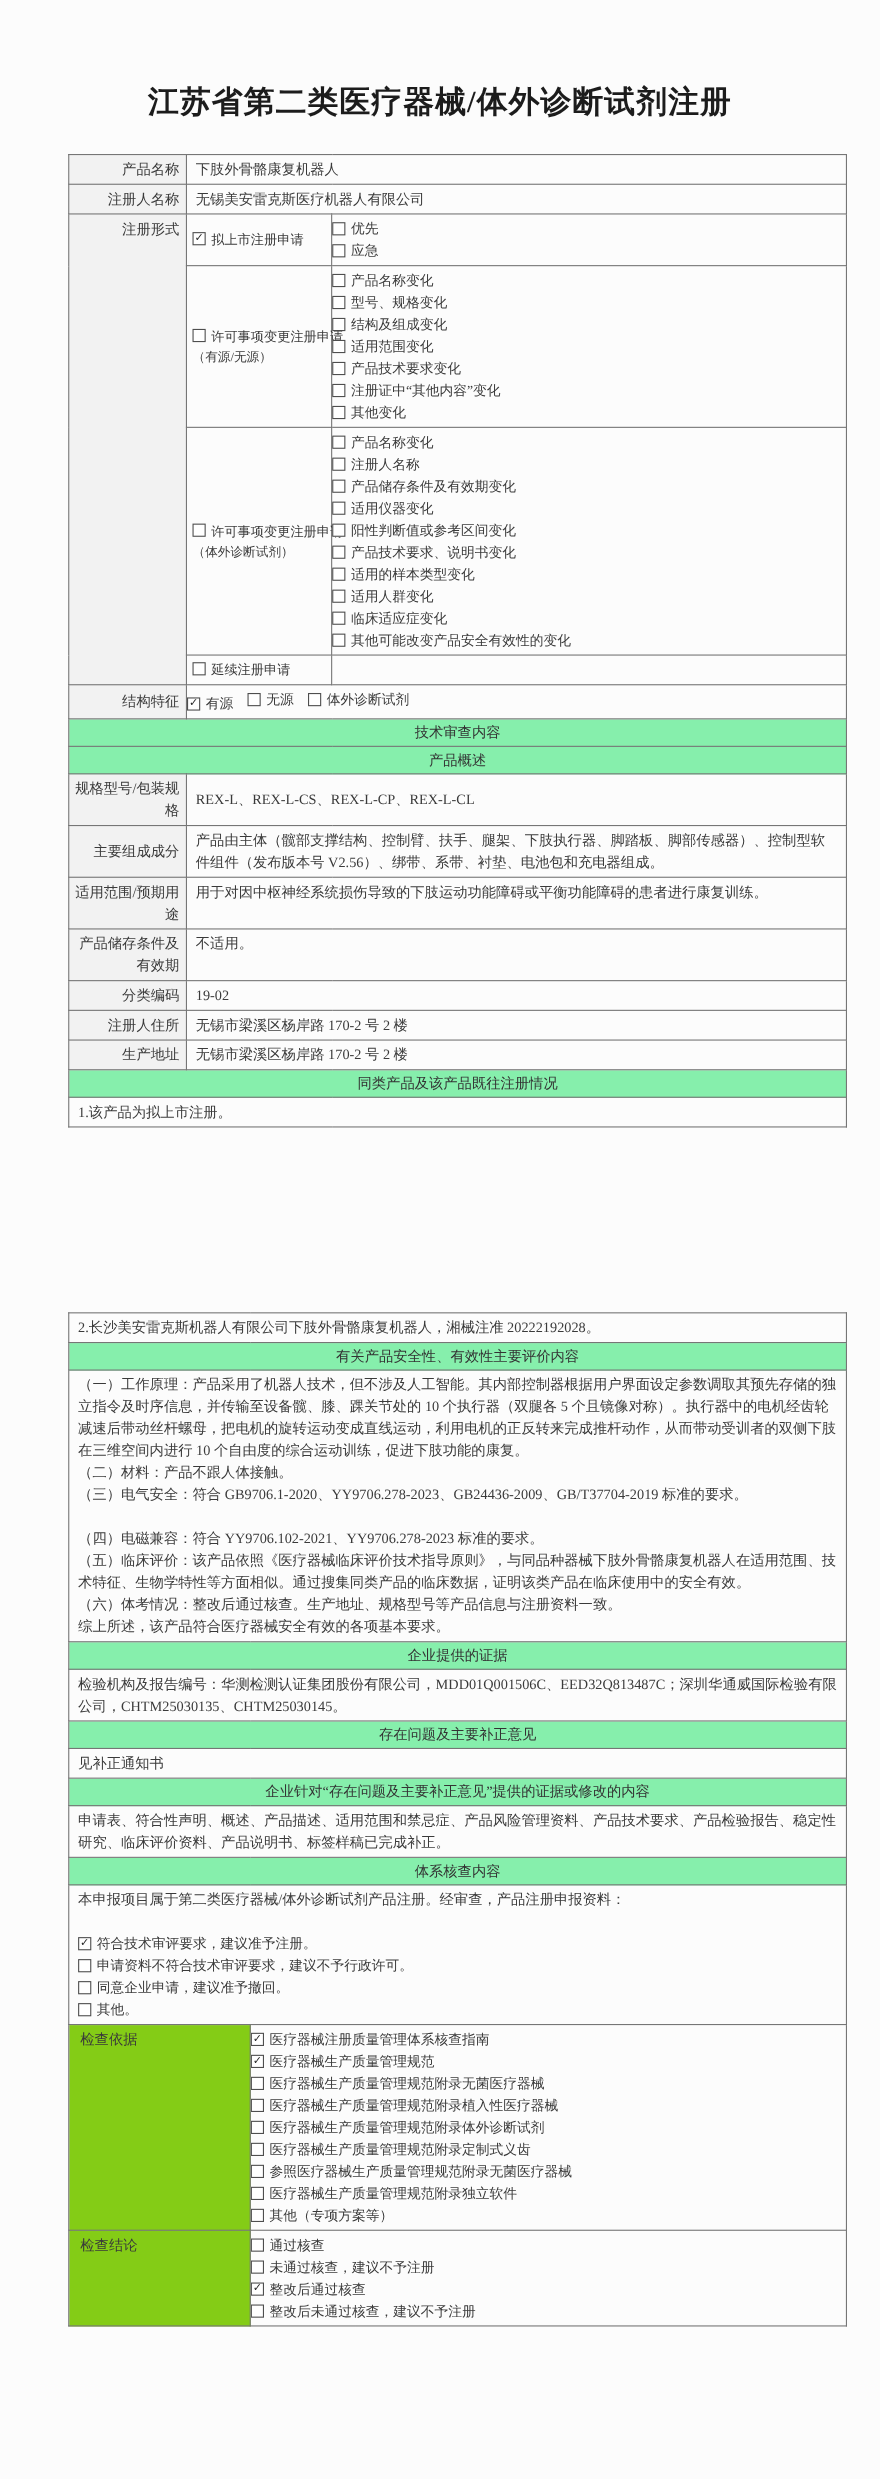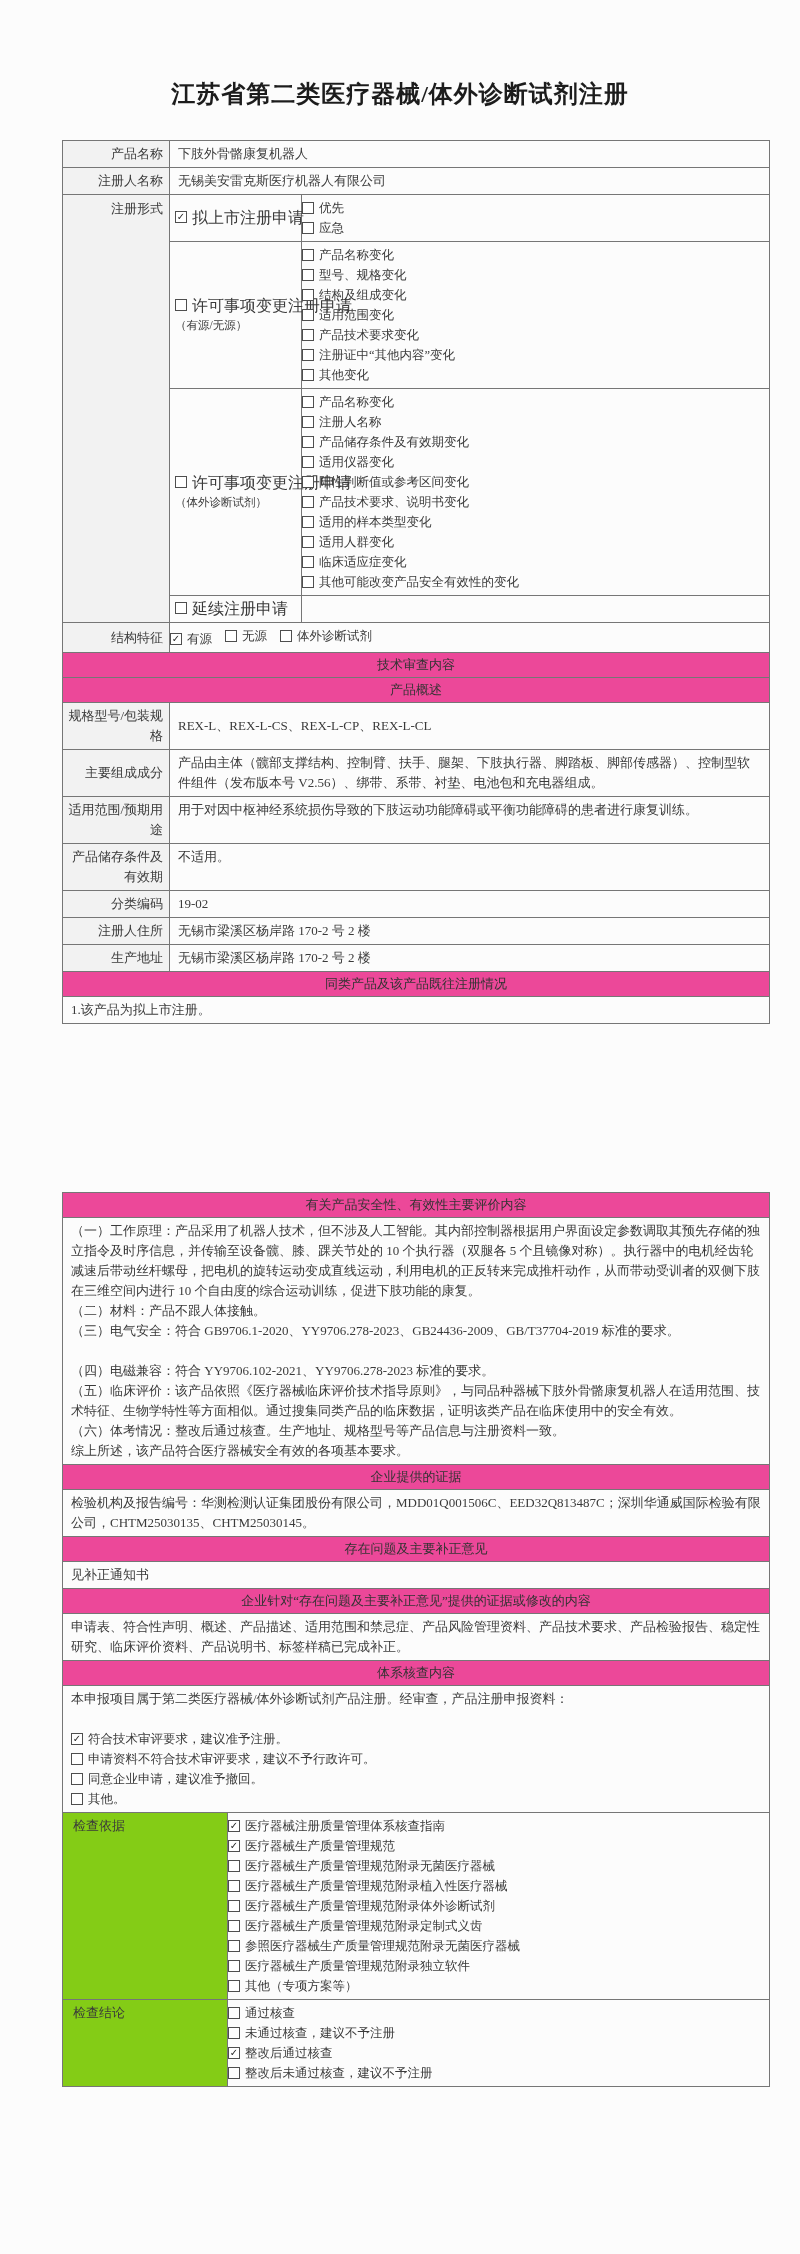--- a/index.html
+++ b/index.html
@@ -1,36 +1,36 @@
 <!DOCTYPE html>
 <html><head>
 <meta charset="utf-8">
 <style>
   html,body{margin:0;padding:0;}
   body{background:#f4f4f4;}
   .page{
     width:800px;height:2254px;margin:0 auto;background:#fcfcfc;overflow:hidden;
     font-family:"Liberation Serif","DejaVu Serif",serif;color:#3a3a3a;position:relative;
   }
-  .title{padding-top:70px;text-align:center;font-weight:bold;font-size:24px;line-height:48px;color:#1c1c1c;letter-spacing:1px;font-family:Liberation Serif, serif;}
+  .title{padding-top:70px;text-align:center;font-weight:bold;font-size:28px;line-height:48px;color:#1c1c1c;letter-spacing:1px;font-family:Liberation Serif, serif;}
   table.tbl{border-collapse:collapse;table-layout:fixed;width:707px;margin-left:62px;}
   .t1{margin-top:22px;}
   .t2{margin-top:168px;}
   td{border:1px solid #767676;padding:3px 8px;vertical-align:middle;font-size:13px;line-height:20px;word-break:break-all;}
   td.lbl{background:#f2f2f2;text-align:right;padding-right:6px;padding-left:4px;}
   td.top{vertical-align:top;padding-top:4px;}
   td.lbl2{background:#84cc16;text-align:left;vertical-align:top;padding-left:10px;}
-  td.hdr{background:#ec4899;text-align:center;padding:2px 4px;color:#333;}
+  td.hdr{background:#86efac;text-align:center;padding:2px 4px;color:#333;}
   td.submain{padding:3px 5px;font-size:11.5px;}
   td.opts,td.cell-opts{padding:3px 0;}
   .cb-row{display:flex;align-items:flex-start;line-height:20px;}
   .cb{display:inline-block;box-sizing:border-box;width:12px;height:12px;border:1px solid #4e4e4e;background:#fff;
       margin:4px 5px 0 0;flex:0 0 auto;font-size:10px;line-height:10px;text-align:center;color:#262626;font-family:"DejaVu Sans",sans-serif;}
   .cb-label{font-size:12.5px;}
-  .submain .cb-label{font-size:16px;white-space:nowrap;}
+  .submain .cb-label{font-size:12px;white-space:nowrap;}
   .submain .cb{margin-top:3px;}
   .main2{font-size:11.5px;line-height:18px;}
   .inline[data-list] .cb-row{display:inline-flex;margin-right:13px;}
   .pre{white-space:pre-wrap;vertical-align:top;}
   .gap{margin-top:20px;}
   .txt{vertical-align:top;}
 </style>
 </head>
 <body>
 
@@ -234,20 +234,23 @@
       </tr>
     </tbody>
   </table>
 
   <table class="tbl t2">
     <colgroup>
         <col style="width:165px">
         <col style="width:542px">
       </colgroup>
     <tbody>
+      <tr>
+        <td colspan="2" class="txt">2.长沙美安雷克斯机器人有限公司下肢外骨骼康复机器人，湘械注准 20222192028。</td>
+      </tr>
       <tr>
         <td colspan="2" class="hdr">有关产品安全性、有效性主要评价内容</td>
       </tr>
       <tr>
         <td colspan="2" class="txt pre">（一）工作原理：产品采用了机器人技术，但不涉及人工智能。其内部控制器根据用户界面设定参数调取其预先存储的独立指令及时序信息，并传输至设备髋、膝、踝关节处的 10 个执行器（双腿各 5 个且镜像对称）。执行器中的电机经齿轮减速后带动丝杆螺母，把电机的旋转运动变成直线运动，利用电机的正反转来完成推杆动作，从而带动受训者的双侧下肢在三维空间内进行 10 个自由度的综合运动训练，促进下肢功能的康复。
 （二）材料：产品不跟人体接触。
 （三）电气安全：符合 GB9706.1-2020、YY9706.278-2023、GB24436-2009、GB/T37704-2019 标准的要求。
 
 （四）电磁兼容：符合 YY9706.102-2021、YY9706.278-2023 标准的要求。
 （五）临床评价：该产品依照《医疗器械临床评价技术指导原则》，与同品种器械下肢外骨骼康复机器人在适用范围、技术特征、生物学特性等方面相似。通过搜集同类产品的临床数据，证明该类产品在临床使用中的安全有效。

